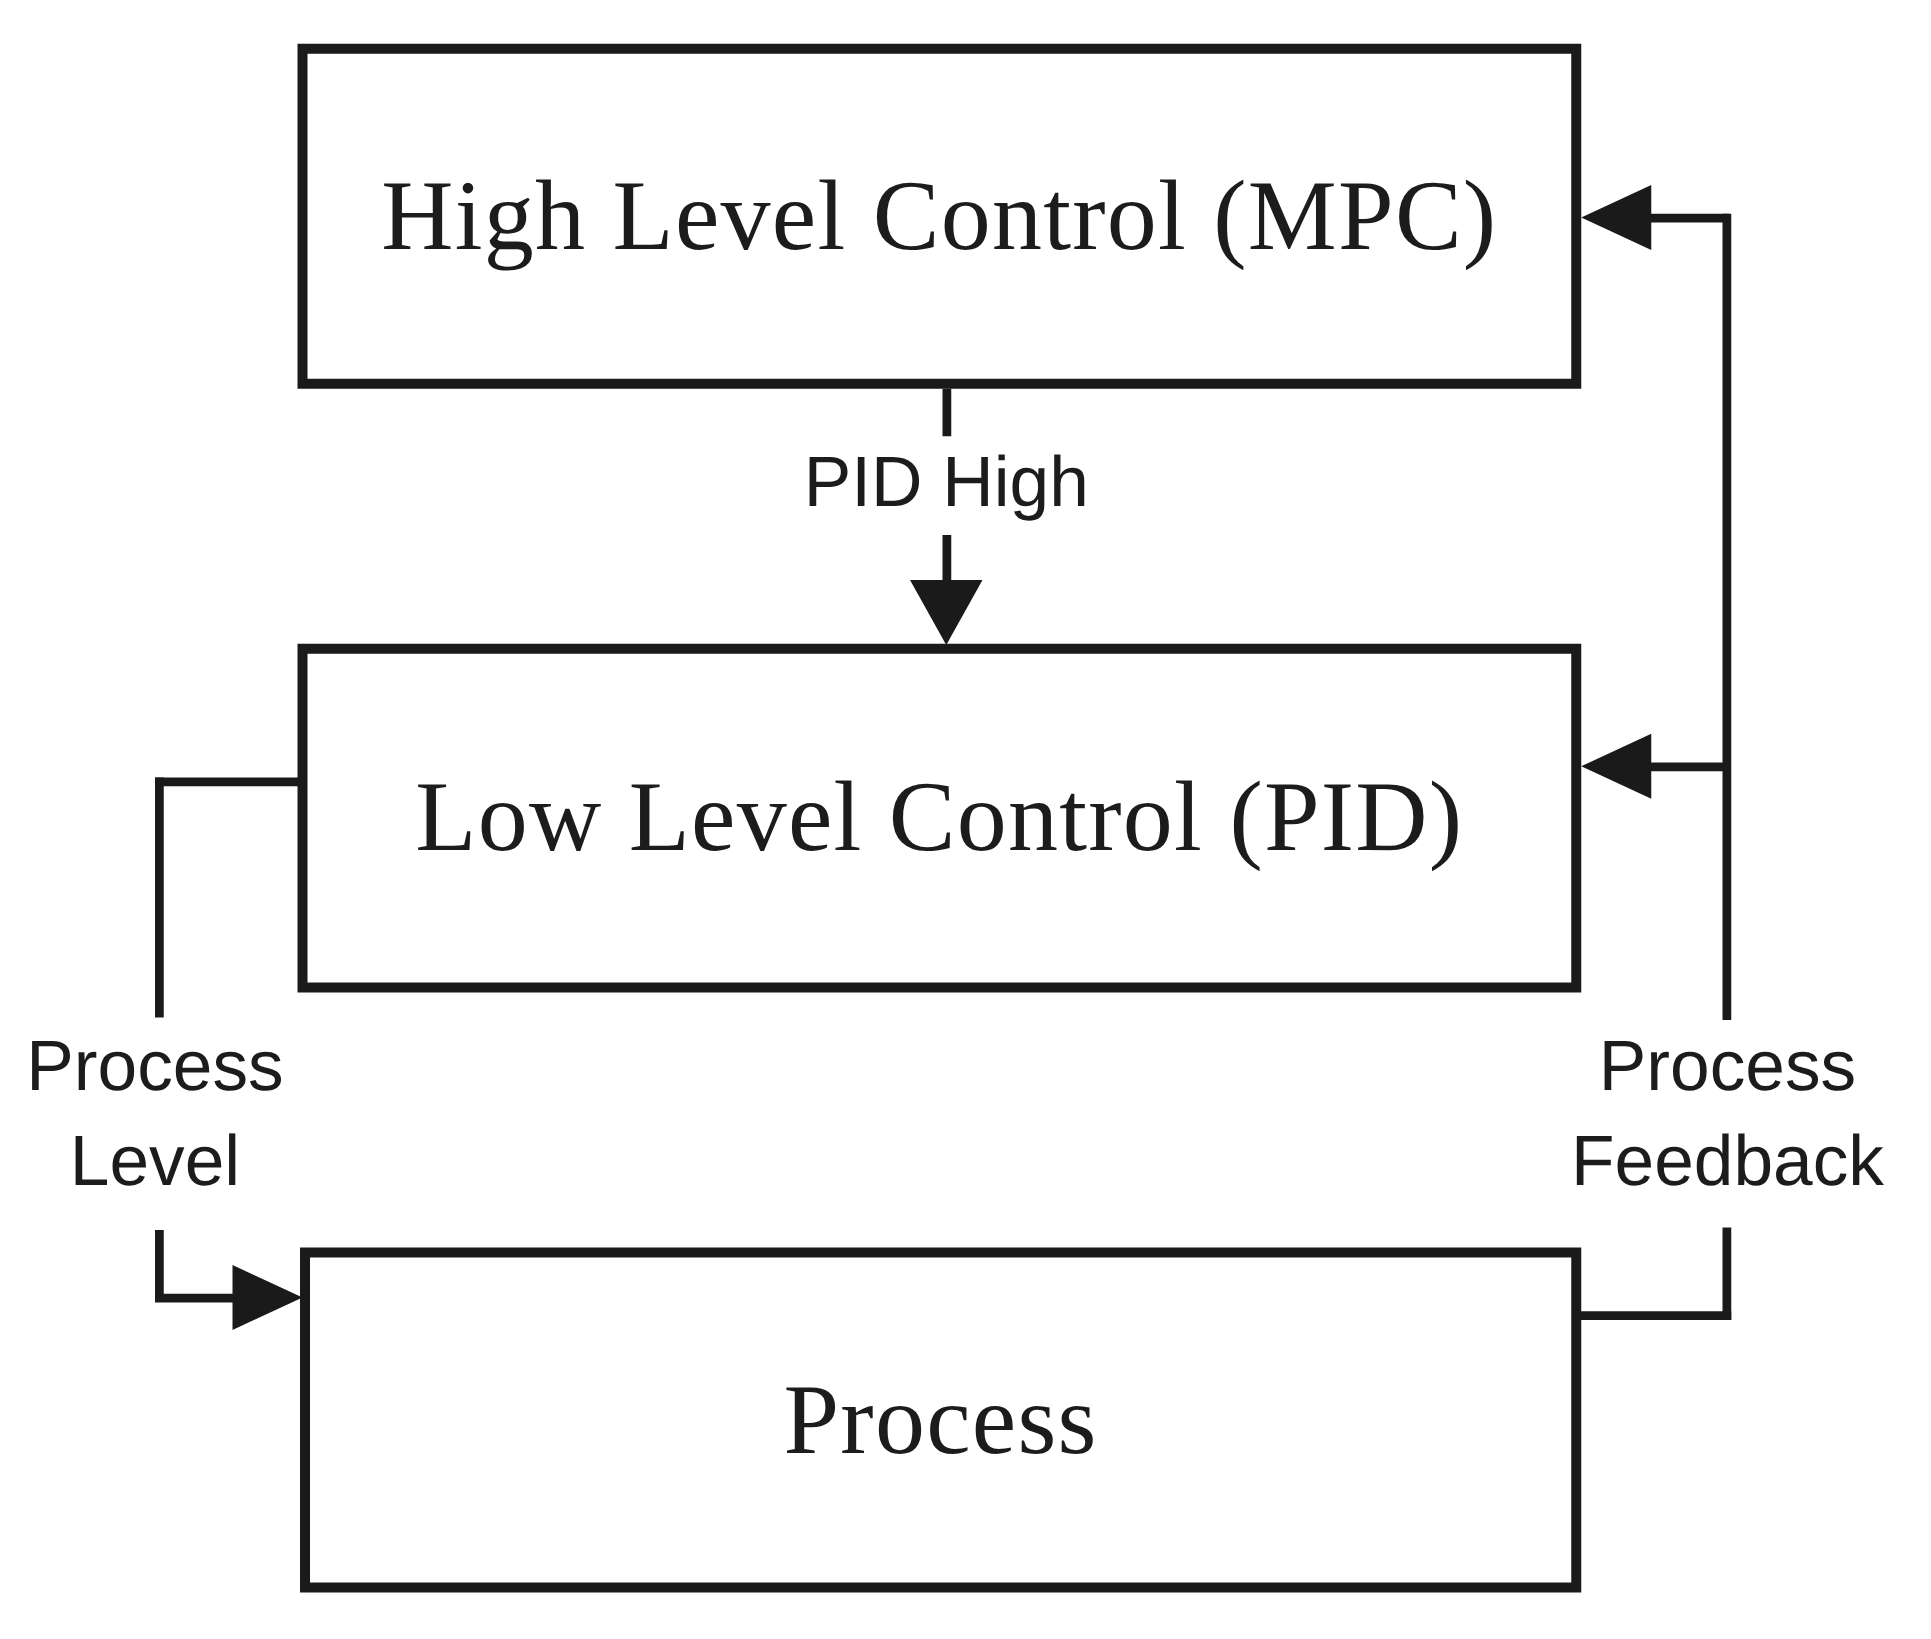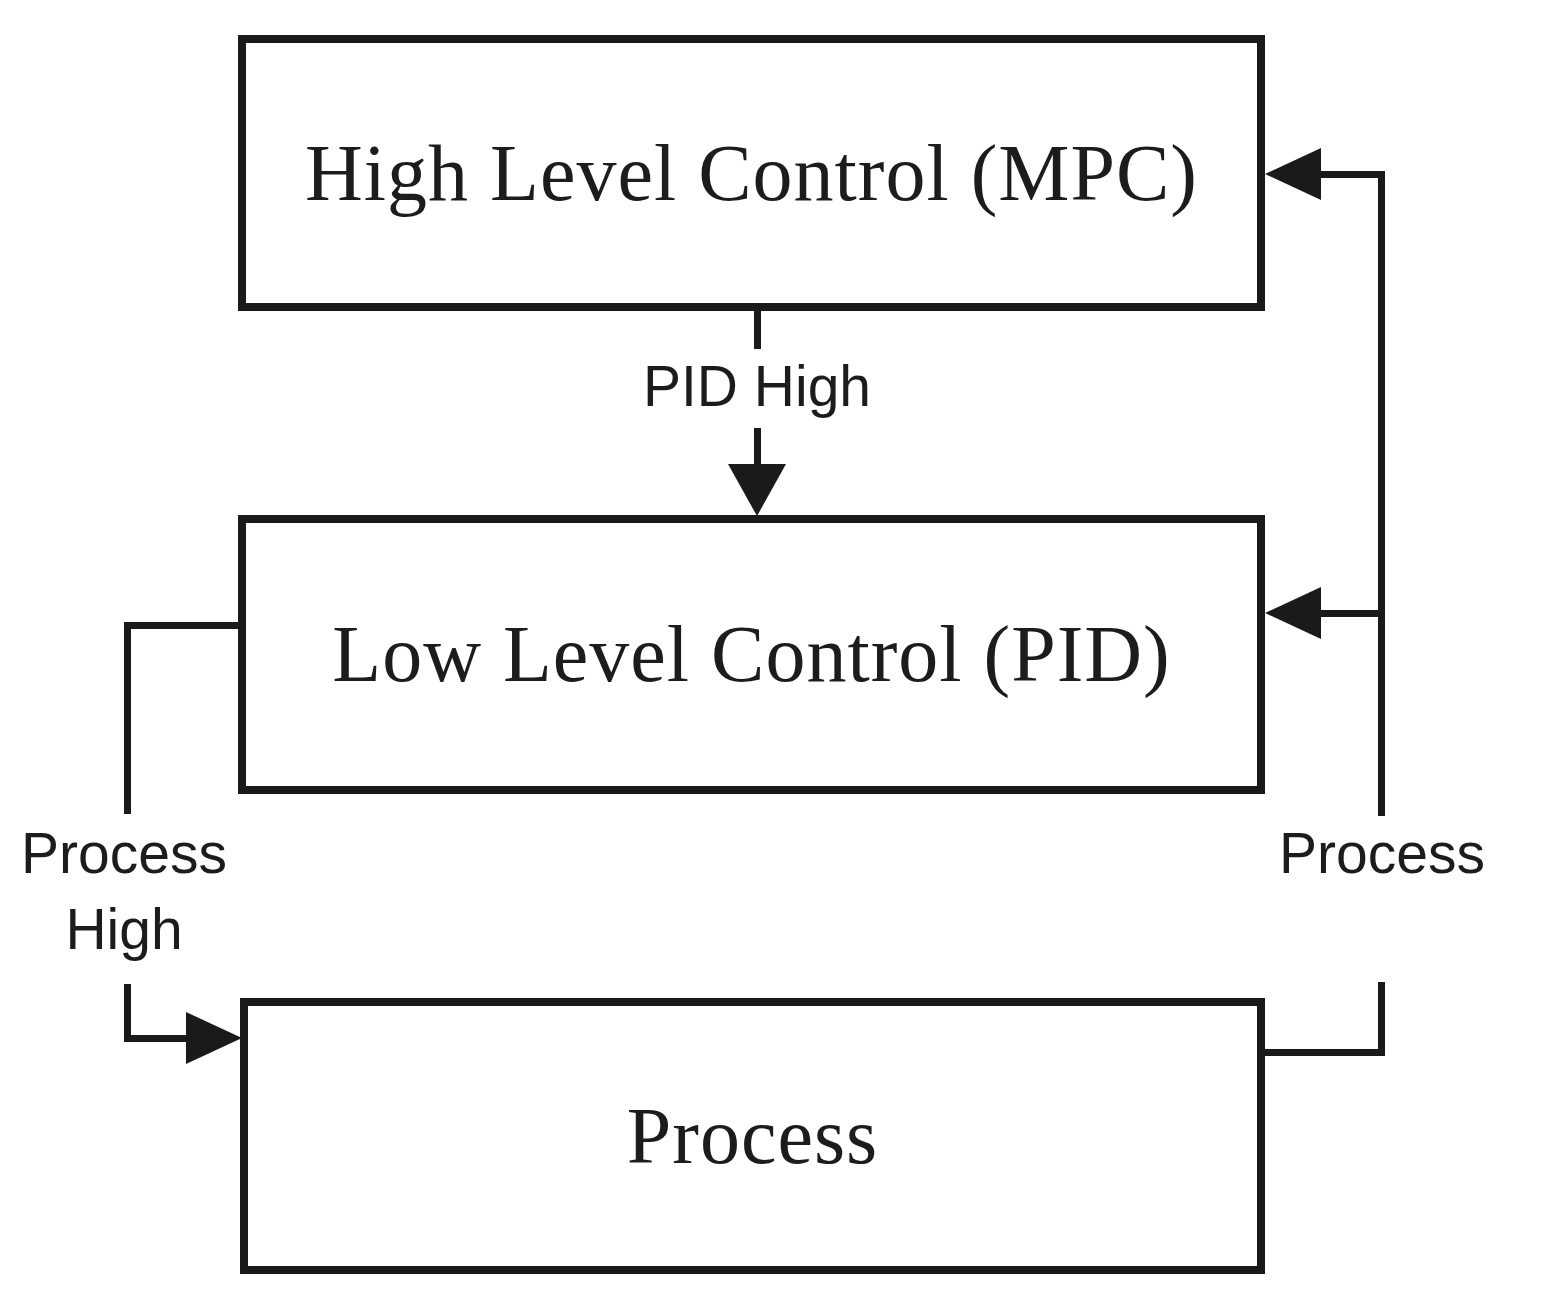--- a/index.html
+++ b/index.html
@@ -80,30 +80,31 @@
 
   <div class="line" style="left:754px;top:311px;width:7px;height:38px;"></div>
   <div class="edge-label" style="left:757px;top:349px;">PID High</div>
   <div class="line" style="left:754px;top:428px;width:7px;height:42px;"></div>
   <div class="arrow arrow-down" style="left:728px;top:464px;"></div>
 
   <div class="line" style="left:124px;top:622px;width:121px;height:7px;"></div>
   <div class="line" style="left:124px;top:622px;width:7px;height:192px;"></div>
   <div class="edge-label" style="left:124px;top:816px;">
     <span class="lbl-line">Process</span>
-    <span class="lbl-line">High</span>
+    <span class="lbl-line">Level</span>
   </div>
   <div class="line" style="left:124px;top:984px;width:7px;height:54px;"></div>
   <div class="line" style="left:124px;top:1035px;width:70px;height:7px;"></div>
   <div class="arrow arrow-right" style="left:186px;top:1012px;"></div>
 
   <div class="line" style="left:1262px;top:1049px;width:123px;height:7px;"></div>
   <div class="line" style="left:1378px;top:982px;width:7px;height:74px;"></div>
   <div class="edge-label" style="left:1382px;top:816px;">
     <span class="lbl-line">Process</span>
+    <span class="lbl-line">Feedback</span>
   </div>
   <div class="line" style="left:1378px;top:171px;width:7px;height:645px;"></div>
 
   <div class="line" style="left:1315px;top:610px;width:68px;height:7px;"></div>
   <div class="arrow arrow-left" style="left:1265px;top:587px;"></div>
 
   <div class="line" style="left:1315px;top:171px;width:68px;height:7px;"></div>
   <div class="arrow arrow-left" style="left:1265px;top:148px;"></div>
 
 </div>

